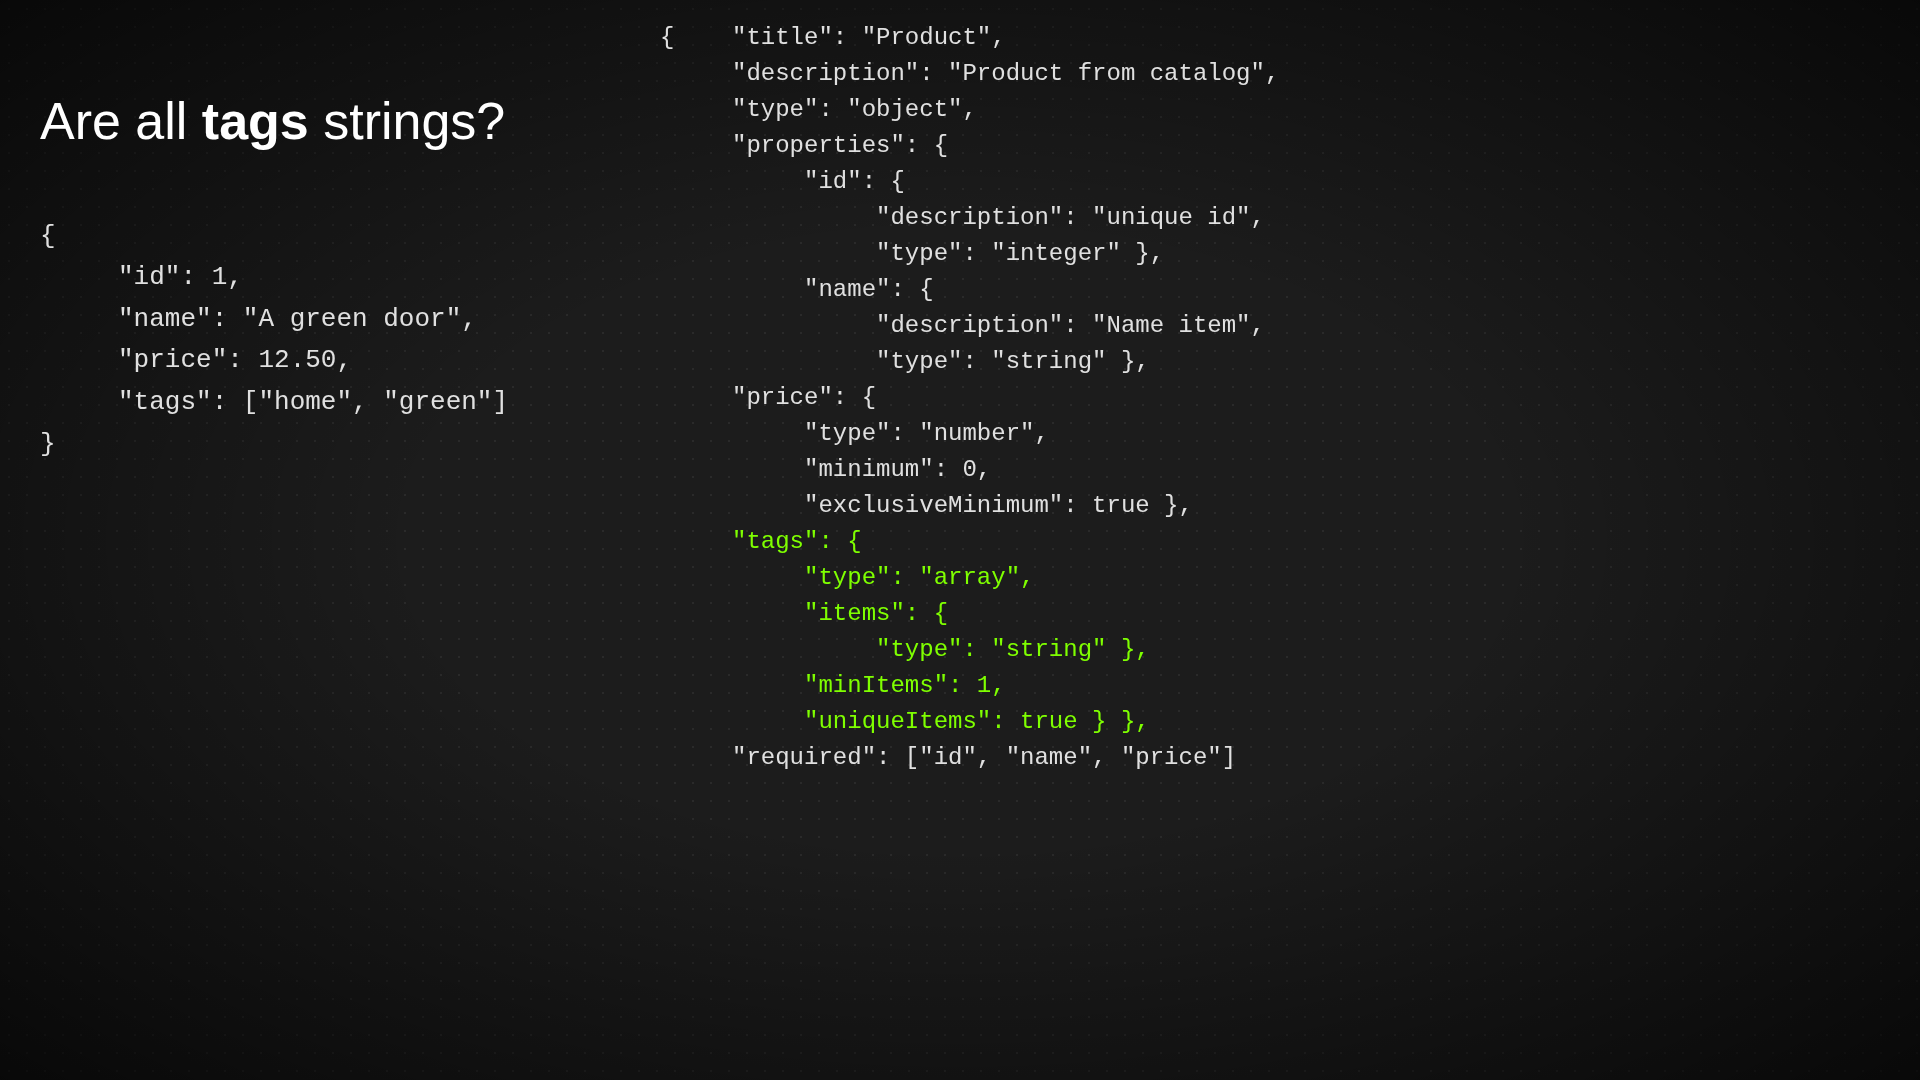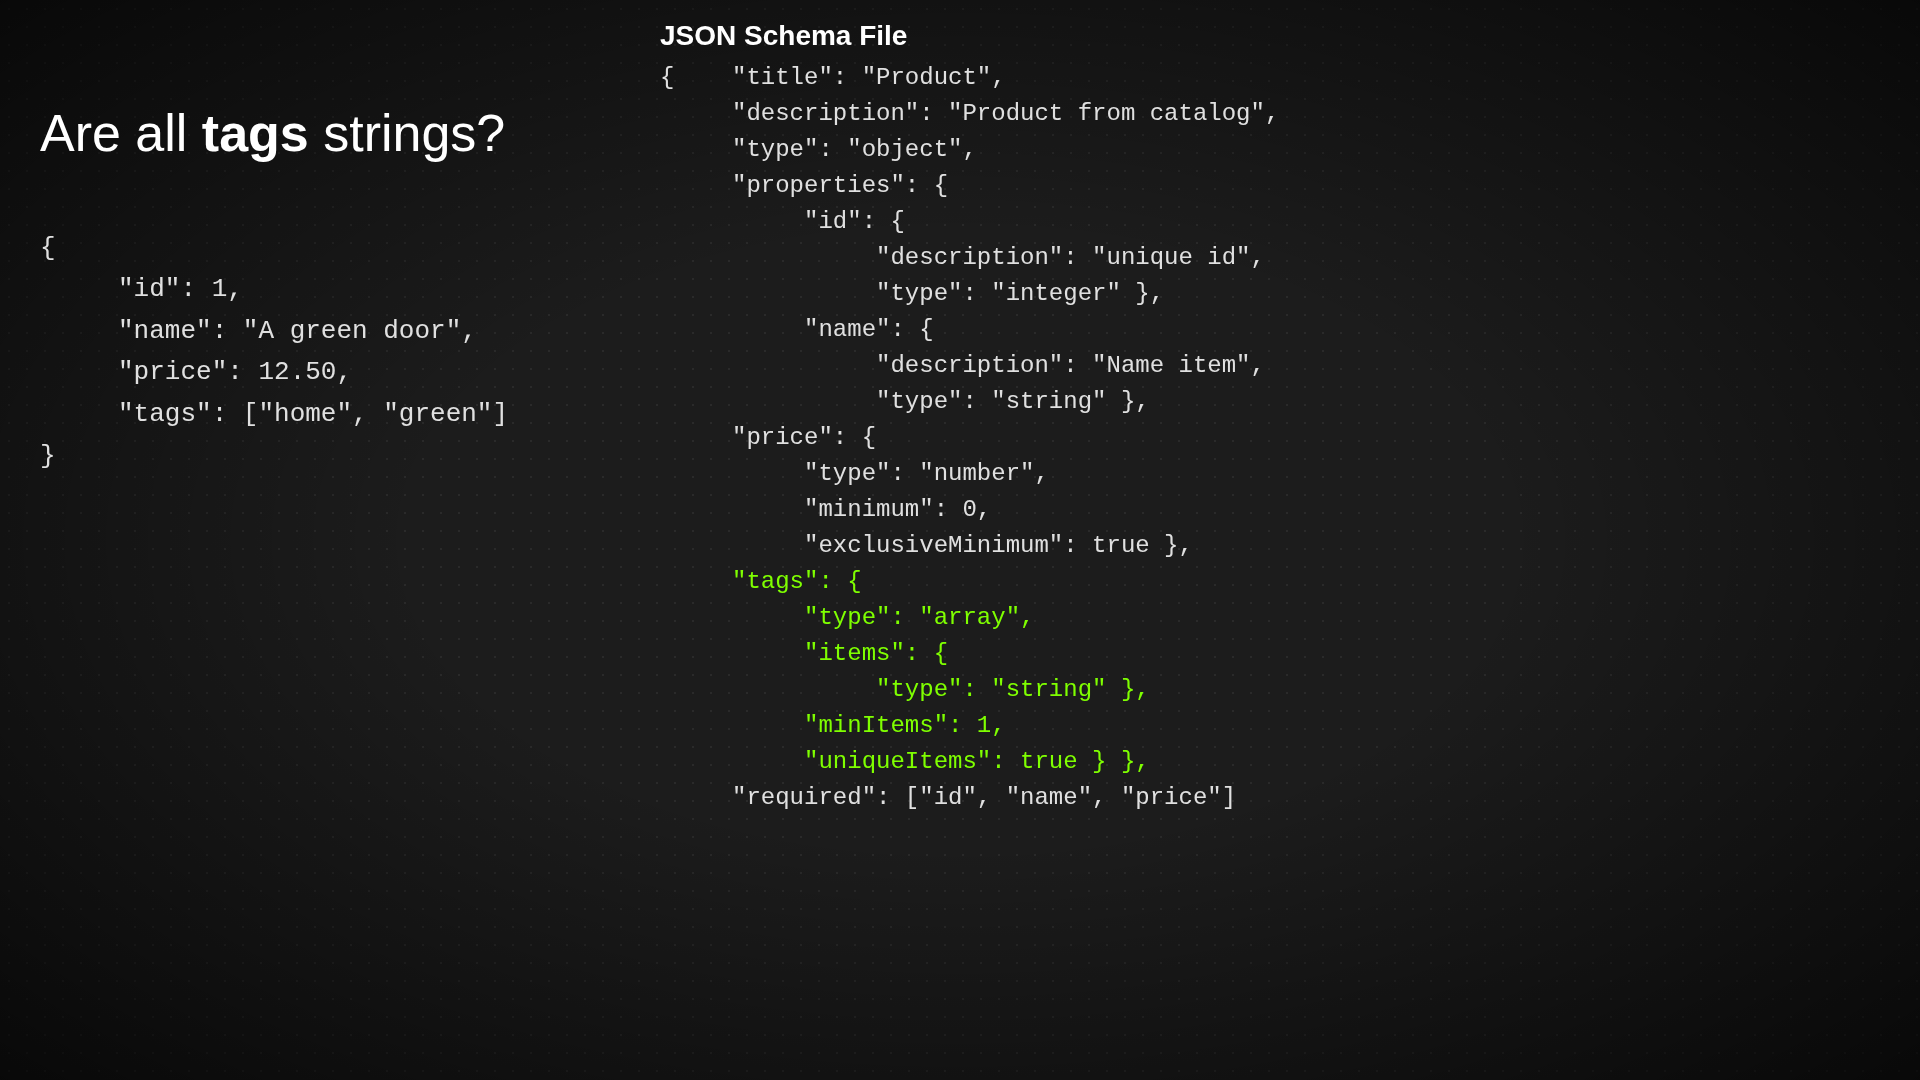--- a/index.html
+++ b/index.html
@@ -47,21 +47,21 @@
       height: 100%;
       padding: 60px 40px;
     }
 
     .question-text {
       color: #ffffff;
       font-size: 52px;
       font-family: Arial, sans-serif;
       font-weight: 400;
       line-height: 1.3;
-      margin-top: 40px;
+      margin-top: 28px;
       margin-bottom: 60px;
     }
 
     .question-text .bold-word {
       font-weight: 900;
     }
 
     .example-label {
       color: #ffffff;
       font-family: Arial, sans-serif;
@@ -123,17 +123,16 @@
 
     <div class="json-code">{
      "id": 1,
      "name": "A green door",
      "price": 12.50,
      "tags": ["home", "green"]
 }</div>
   </div>
 
   <div class="right-panel">
-    <div class="schema-label">JSON Schema File</div>
     <div class="schema-code" id="schema-code-block"><div>{    "title": "Product",</div><div>     "description": "Product from catalog",</div><div>     "type": "object",</div><div>     "properties": {</div><div>          "id": {</div><div>               "description": "unique id",</div><div>               "type": "integer" },</div><div>          "name": {</div><div>               "description": "Name item",</div><div>               "type": "string" },</div><div>     "price": {</div><div>          "type": "number",</div><div>          "minimum": 0,</div><div>          "exclusiveMinimum": true },</div><div class="green">     "tags": {</div><div class="green">          "type": "array",</div><div class="green">          "items": {</div><div class="green">               "type": "string" },</div><div class="green">          "minItems": 1,</div><div class="green">          "uniqueItems": true } },</div><div>     "required": ["id", "name", "price"]</div></div>
   </div>
 
 </div>
 
 </body></html>

